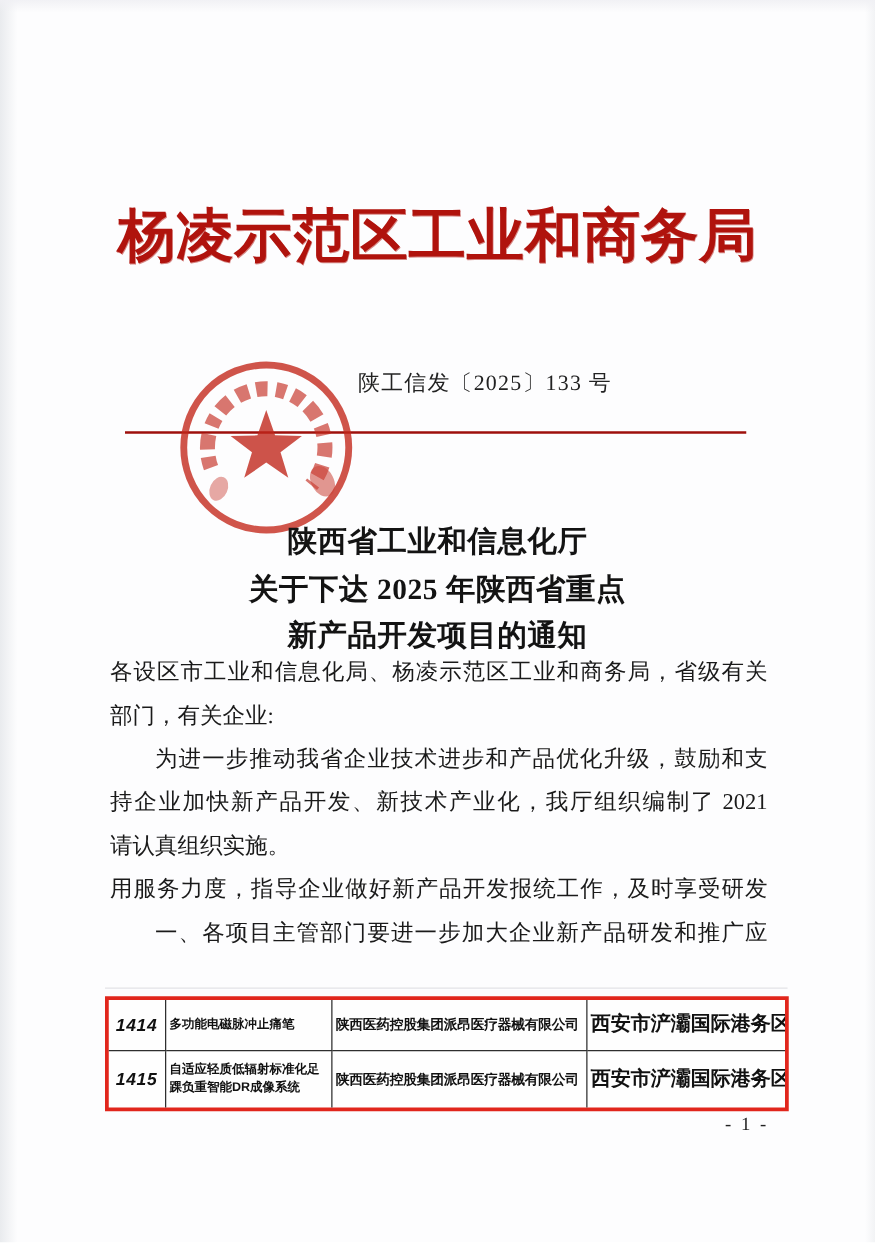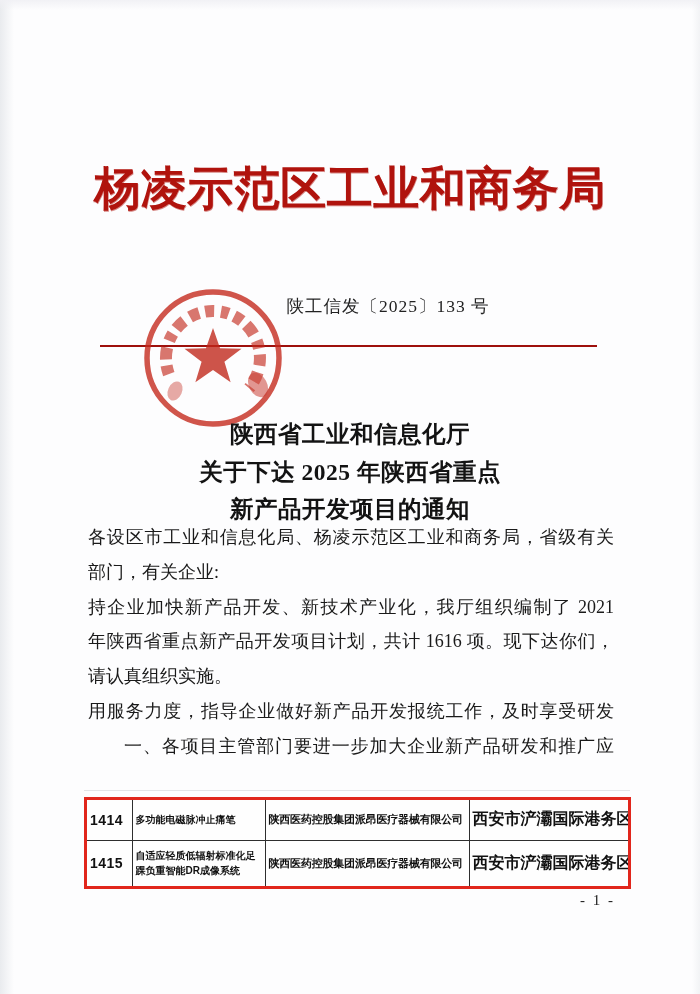--- a/index.html
+++ b/index.html
@@ -54,21 +54,21 @@
     border:3px solid #e1261c; background:#fefefe;
   }
   table.projects { border-collapse:collapse; width:100%; table-layout:fixed; }
   table.projects td {
     border:1.5px solid #2e2e2e; vertical-align:middle;
     font-family:"Liberation Sans","DejaVu Sans",sans-serif;
     font-weight:bold; color:#111; padding:2px 3px; overflow:hidden;
   }
   table.projects tr { height:40px; }
   table.projects tr + tr { height:46px; }
-  td.c-no { width:45px; text-align:left; font-family:"Liberation Serif","DejaVu Serif",serif; font-weight:normal; font-size:14px; letter-spacing:0.5px; }
+  td.c-no { width:45px; text-align:center; font-family:"Liberation Serif","DejaVu Serif",serif; font-weight:normal; font-size:14px; letter-spacing:0.5px;font-style:italic; }
   td.c-product { width:133px; font-size:10px; line-height:15px; }
   td.c-company { width:204px; font-size:11px; letter-spacing:-0.2px; white-space:nowrap; }
   td.c-district { width:auto; font-size:16px; white-space:nowrap; }
   table.projects td:first-child { border-left:none; }
   table.projects td:last-child { border-right:none; }
   table.projects tr:first-child td { border-top:none; }
   table.projects tr:last-child td { border-bottom:none; }
   .pagenum {
     position:absolute; top:892px; right:85px;
     font-size:15px; letter-spacing:2px; color:#222;
@@ -97,22 +97,22 @@
 
   <div class="heading">
     <div>陕西省工业和信息化厅</div>
     <div>关于下达 2025 年陕西省重点</div>
     <div>新产品开发项目的通知</div>
   </div>
 
   <div class="bodytext">
     <div class="bline l-fill">各设区市工业和信息化局、杨凌示范区工业和商务局，省级有关</div>
     <div class="bline l-end">部门，有关企业:</div>
+    <div class="bline l-fill l-indent">为进一步推动我省企业技术进步和产品优化升级，鼓励和支</div>
     <div class="bline l-fill">持企业加快新产品开发、新技术产业化，我厅组织编制了 2021</div>
-    <div class="bline l-fill">年陕西省重点新产品开发项目计划，共计 1616 项。现下达你们，</div>
     <div class="bline l-end">请认真组织实施。</div>
     <div class="bline l-fill">用服务力度，指导企业做好新产品开发报统工作，及时享受研发</div>
     <div class="bline l-fill l-indent">一、各项目主管部门要进一步加大企业新产品研发和推广应</div>
   </div>
 
   <div class="scanline"></div>
 
   <div class="tablewrap">
     <table class="projects">
       <tbody>

